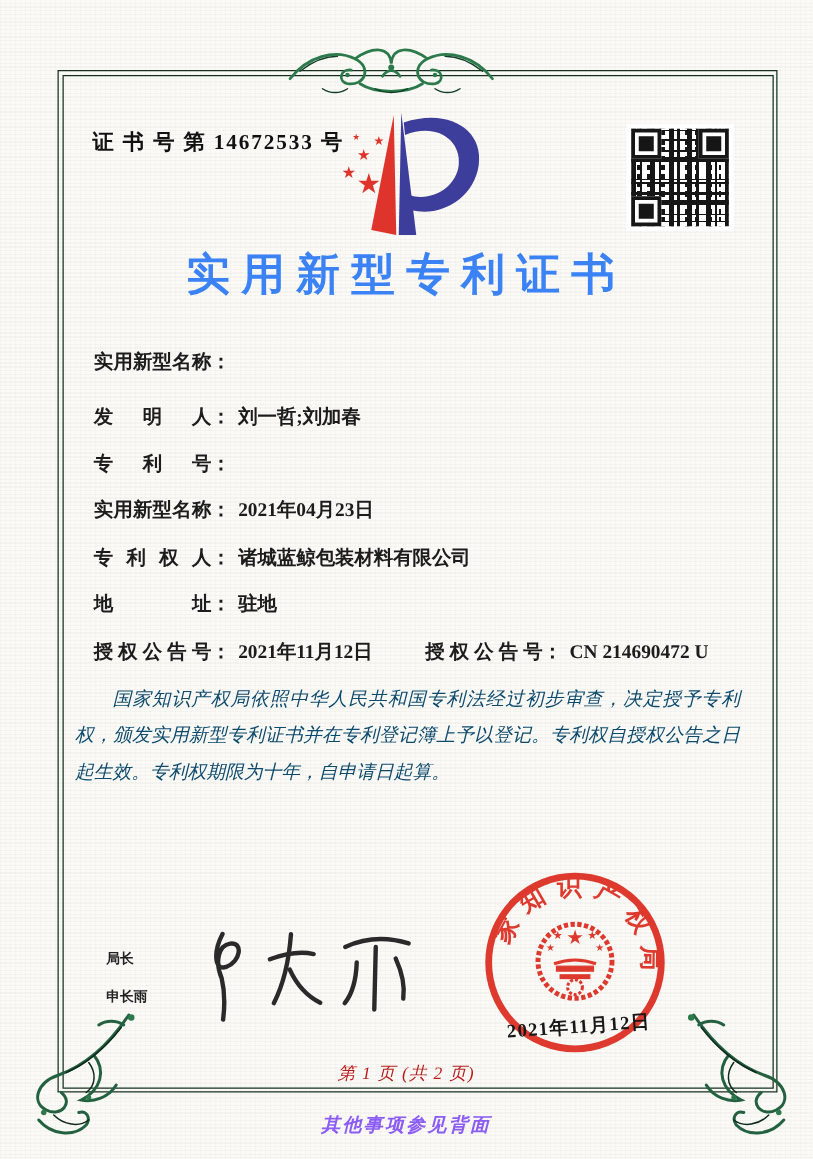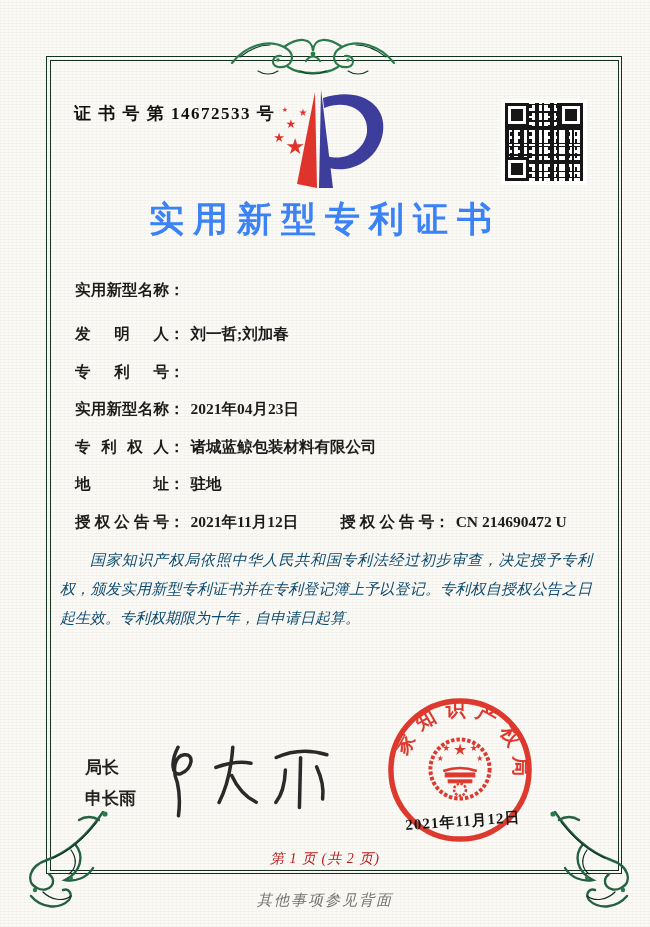--- a/index.html
+++ b/index.html
@@ -57,35 +57,35 @@
   .grant-row{display:flex;}
   .grant-group{display:flex;font-size:15.5px;font-weight:bold;line-height:22px;}
   .grant-group.right{margin-left:42px;}
   .grant-group .flabel2{display:inline-block;width:94px;text-align:justify;text-align-last:justify;}
   .body-text{
     position:absolute;left:60px;width:532px;top:546px;
     font-size:15px;line-height:29px;font-style:italic;color:#0c4a6e;
     text-align:justify;
   }
   .body-text p{margin:0;text-indent:2em;}
-  .sig-titles{position:absolute;left:85px;top:752px;font-size:17px;font-weight:bold;line-height:31px;color:#222;}
+  .sig-titles{position:absolute;left:85px;top:752px;font-size:11px;font-weight:bold;line-height:31px;color:#222;}
   .sig-script{position:absolute;left:142px;top:732px;transform:rotate(-2deg);}
   .seal{position:absolute;left:386px;top:696px;width:148px;height:148px;}
   .seal-date{
     position:absolute;left:388px;top:812px;width:150px;text-align:center;
     font-size:15px;font-weight:bold;color:#181818;transform:rotate(-4deg);
     letter-spacing:1px;
   }
   .page-num{
     position:absolute;left:0;right:0;top:850px;text-align:center;
     font-size:14px;font-style:italic;color:#b91c1c;letter-spacing:1px;
   }
   .back-note{
     position:absolute;left:0;right:0;top:891px;text-align:center;
-    font-size:15px;font-style:italic;font-weight:normal;color:#737373;letter-spacing:2px;
+    font-size:15px;font-style:italic;font-weight:bold;color:#8b5cf6;letter-spacing:2px;
   }
   .ornament{position:absolute;pointer-events:none;}
   .orn-top{left:228px;top:27px;width:170px;height:55px;}
   .orn-bl{left:13px;top:806px;width:100px;height:112px;}
   .orn-br{left:545px;top:806px;width:100px;height:112px;transform:scaleX(-1);}
 </style>
 </head>
 <body>
 
 <div class="paper-texture"></div>

